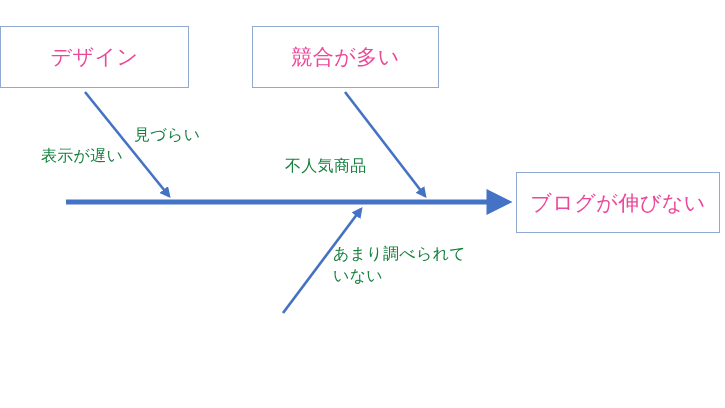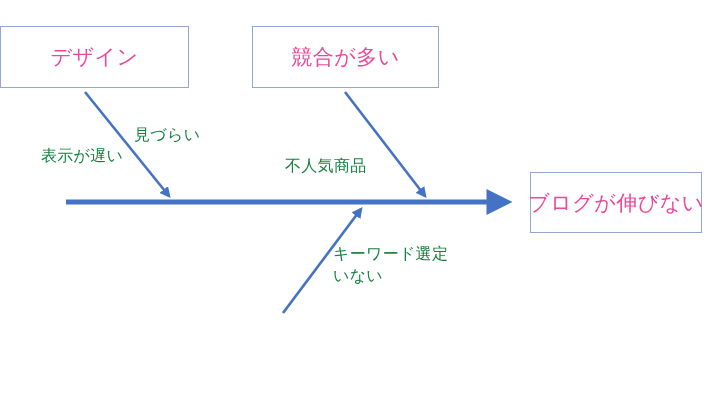--- a/index.html
+++ b/index.html
@@ -45,21 +45,21 @@
     color: #15803d;
     font-size: 16px;
     line-height: 1.35;
     letter-spacing: 0.3px;
     white-space: pre-line;
     z-index: 4;
   }
   
   #box-design      { left: 0px;   top: 26px;  width: 189px; height: 62px; }
   #box-products    { left: 252px; top: 26px;  width: 187px; height: 62px; }
-  #box-effect      { left: 530px; top: 172px; width: 172px; height: 61px; }
+  #box-effect      { left: 516px; top: 172px; width: 204px; height: 61px; }
   #box-keyword     { left: 186px; top: 315px; width: 187px; height: 61px; }
   
   #label-hard-to-read    { left: 134px; top: 124px; }
   #label-slow-display    { left: 41px;  top: 145px; }
   #label-unpopular       { left: 285px; top: 139px; margin-top: 16px; }
   #label-competition     { left: 201px; top: 252px; }
   #label-not-researched  { left: 333px; top: 243px; }
 </style>
 </head>
 <body>
@@ -92,16 +92,16 @@
 
   <div class="node-box" id="box-effect">ブログが伸びない</div>
 
   <div class="cause-label" id="label-hard-to-read">見づらい</div>
 
   <div class="cause-label" id="label-slow-display">表示が遅い</div>
 
   <div class="cause-label" id="label-unpopular">不人気商品</div>
 
 
-  <div class="cause-label" id="label-not-researched">キーワード選定
+  <div class="cause-label" id="label-not-researched">あまり調べられて
 いない</div>
 
 </div>
 
 </body></html>

